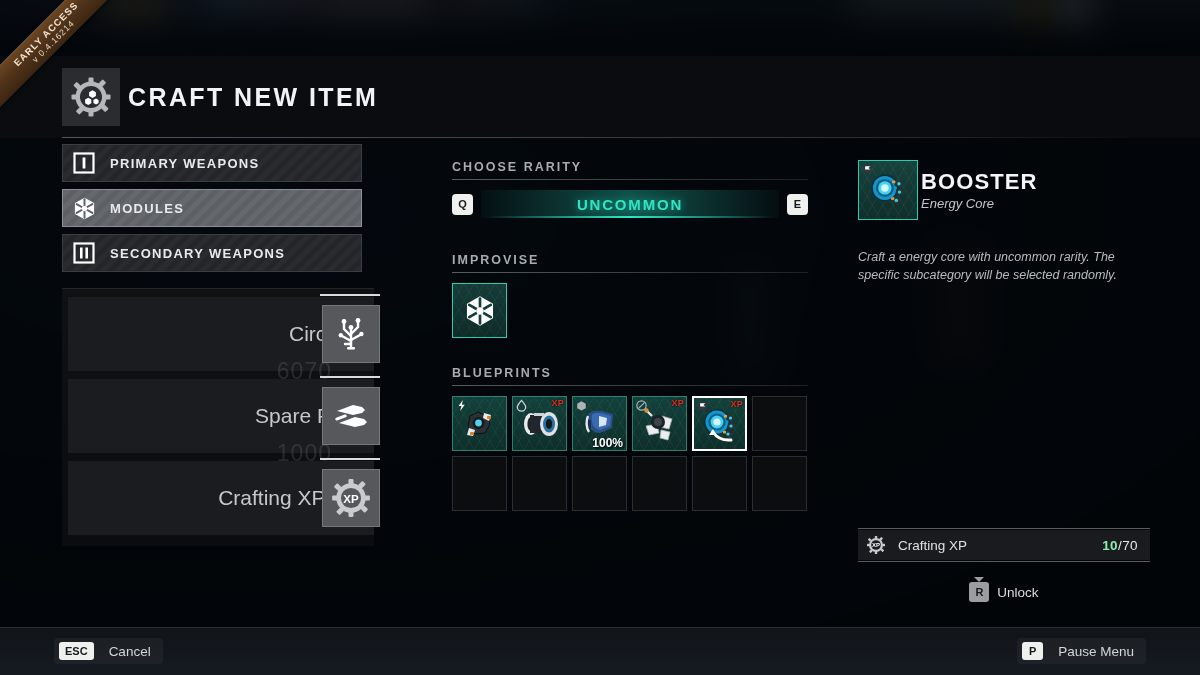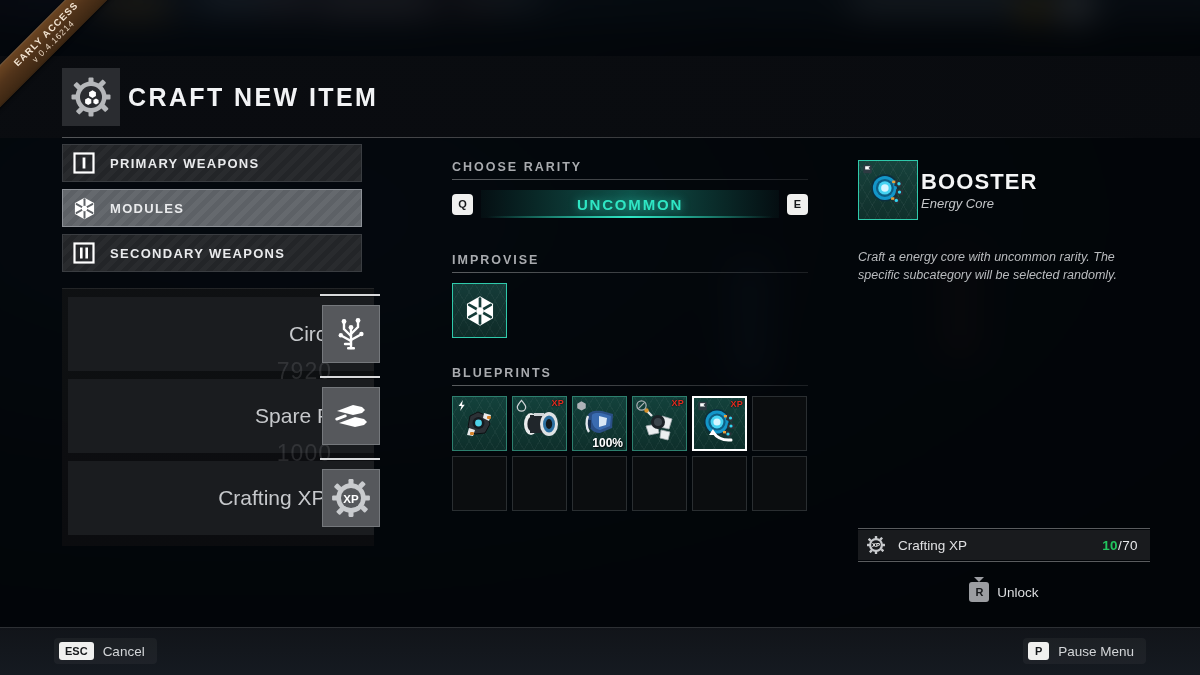--- a/index.html
+++ b/index.html
@@ -194,41 +194,41 @@
   
   .xp-block { position:absolute; left:858px; top:528px; width:292px; }
   .xp-rule { height:1px; background:rgba(255,255,255,.35); }
   .xp-row {
     height:30px; background:#191b1e; display:flex; align-items:center; padding:0 12px 0 8px;
     margin-top:1px;
   }
   .xp-ico { width:20px;height:20px;flex:0 0 auto; display:flex;align-items:center;justify-content:center;}
   .xp-label { margin-left:12px; color:#dfe0e2; font-size:13.5px; flex:1; }
   .xp-val { font-size:13.5px; letter-spacing:.4px;}
-  .xp-cur { color:#22c55e; font-weight:700;}
+  .xp-cur { color:#86efac; font-weight:700;}
   .xp-max { color:#e8e9eb;}
   .unlock-row { margin-top:20px; display:flex; align-items:center; justify-content:center; gap:8px; }
   .keycap-dk {
     width:20px;height:20px;border-radius:3px;background:#9b9da1;color:#16181b;
     font-size:11px;font-weight:700;display:flex;align-items:center;justify-content:center;
     position:relative;
   }
   .keycap-dk:before{
     content:""; position:absolute; top:-5px; left:50%; transform:translateX(-50%);
     border-left:5px solid transparent;border-right:5px solid transparent;border-top:5px solid #9b9da1;
   }
   .unlock-label { color:#dcdee0; font-size:13.5px;}
 
   
   .botbar {
     position:absolute;left:0;right:0;bottom:0;height:48px;
     background: linear-gradient(180deg,rgba(18,21,26,.95),rgba(22,27,34,.95));
     display:flex;align-items:center;justify-content:space-between;padding:0 54px;
   }
-  .hint { display:flex;align-items:center;gap:9px; background:rgba(255,255,255,.045); padding:4px 12px 4px 5px; border-radius:4px;}
+  .hint { display:flex;align-items:center;gap:15px; background:rgba(255,255,255,.045); padding:4px 12px 4px 5px; border-radius:4px;}
   .hint-key {
     background:#f0f0ef;color:#16181b;border-radius:3px;
     font-size:11px;font-weight:700;padding:3px 6px;min-width:21px;text-align:center;
   }
   .hint-txt { color:#d3d5d8; font-size:13.5px; }
   .botbar-line { position:absolute;left:0;right:0;top:0;height:1px;background:rgba(255,255,255,.12);}
 </style>
 </head>
 <body>
 
@@ -329,21 +329,21 @@
         </svg>
       </div>
       <div class="cat-label">SECONDARY WEAPONS</div>
     </div>
   </div>
 
   <div class="res-panel">
 
     <div class="res-row r1">
       <div class="res-name">Circuitry</div>
-      <div class="res-amt">7920</div>
+      <div class="res-amt">6070</div>
       <div class="res-ico-wrap">
         <svg width="40" height="40" viewBox="0 0 40 40">
           <g stroke="#ffffff" stroke-width="2.4" fill="none" stroke-linecap="round">
             <path d="M20 34 V16"></path>
             <path d="M20 22 L13 15 V9"></path>
             <path d="M20 20 L27 13 V8"></path>
             <path d="M20 27 L11 22"></path>
             <path d="M20 26 L29 21"></path>
             <path d="M14 30 L20 30"></path>
           </g>

